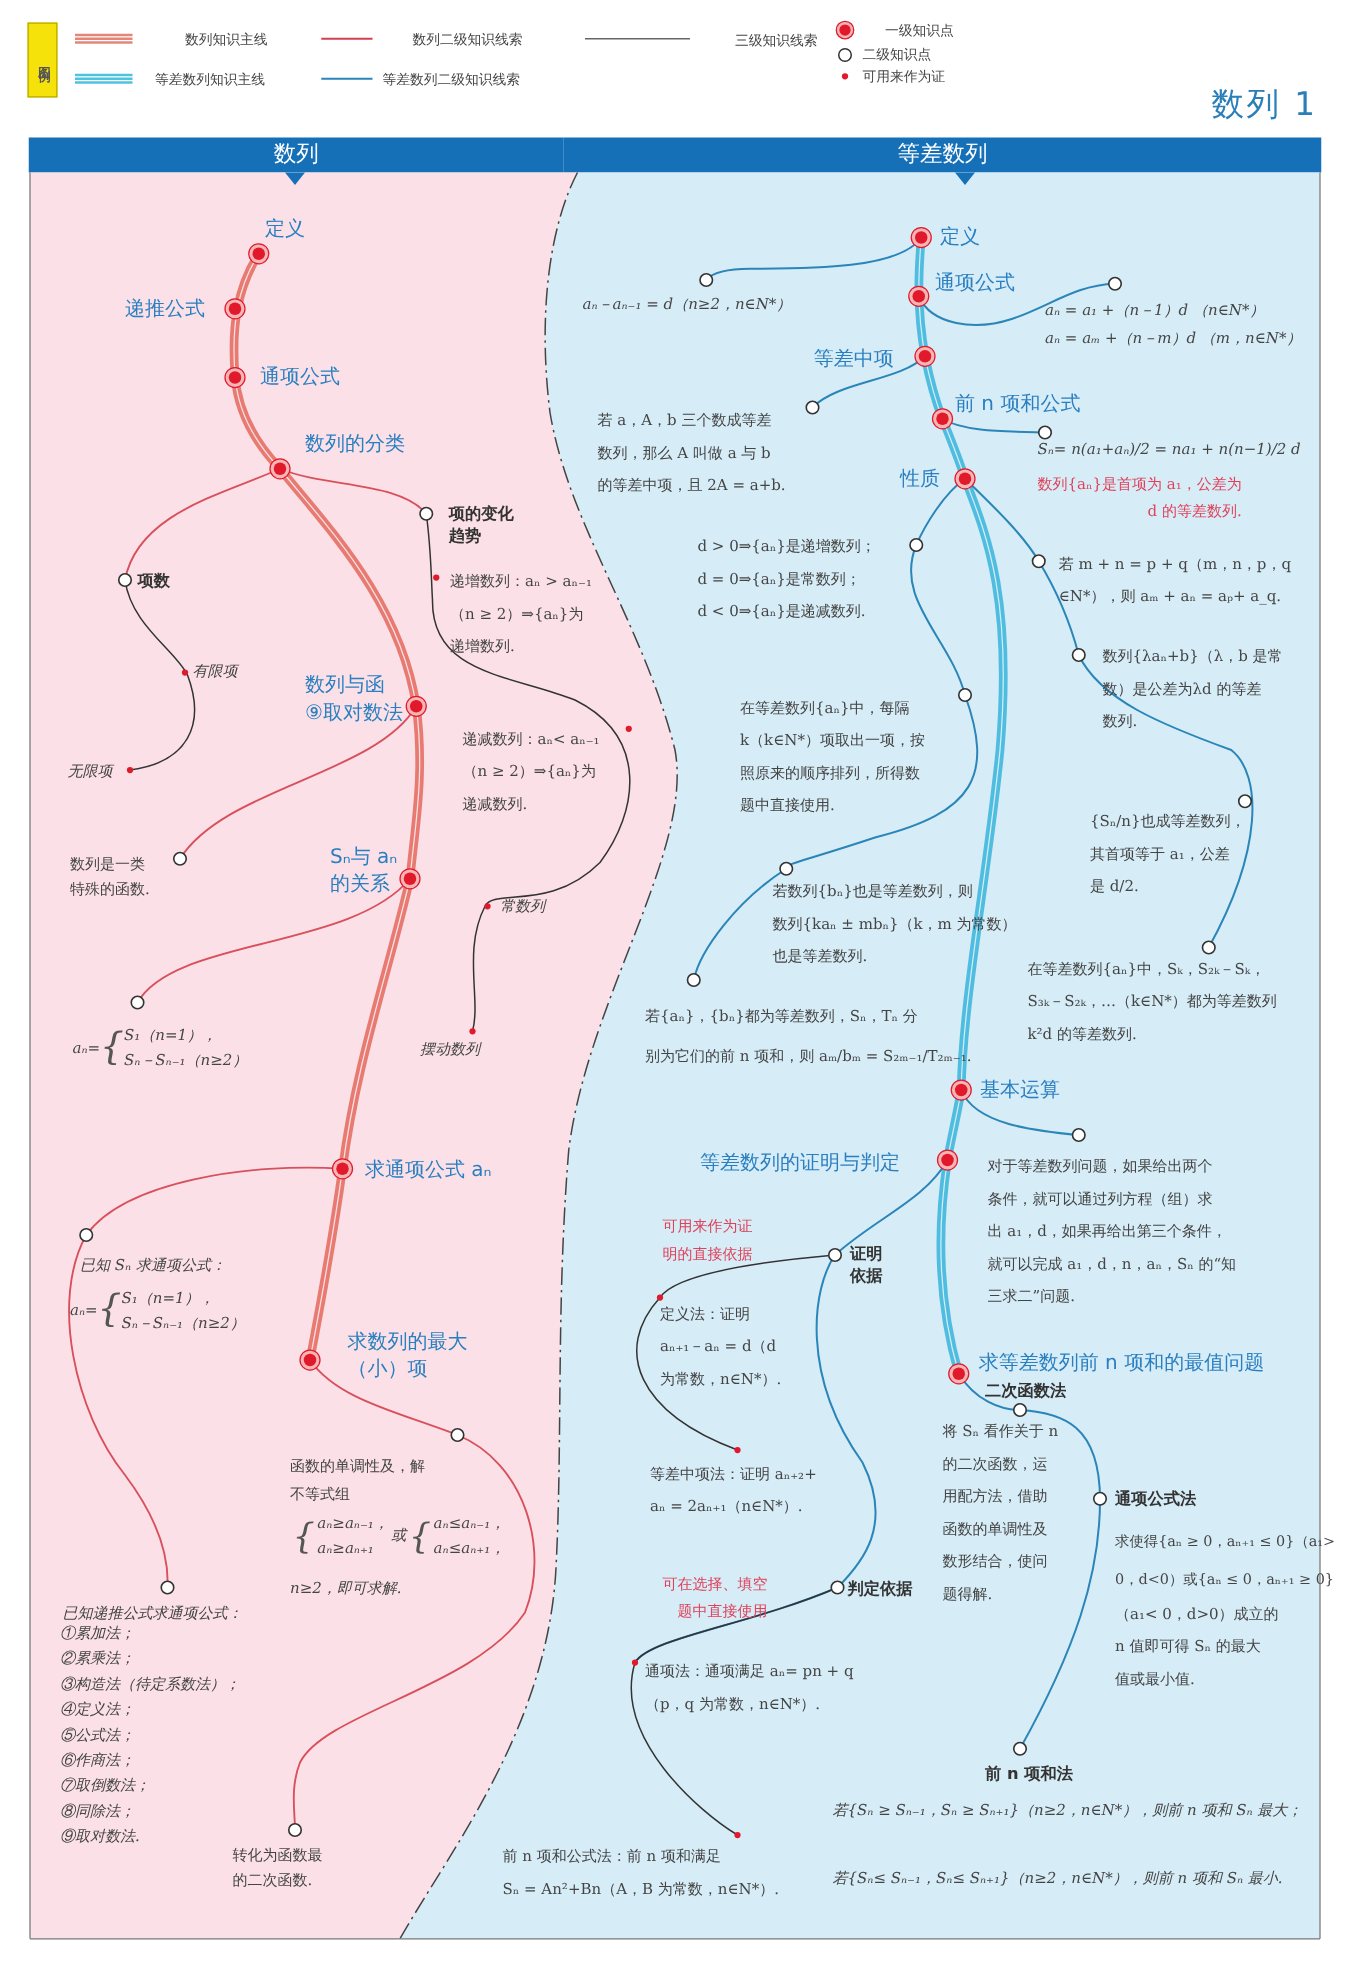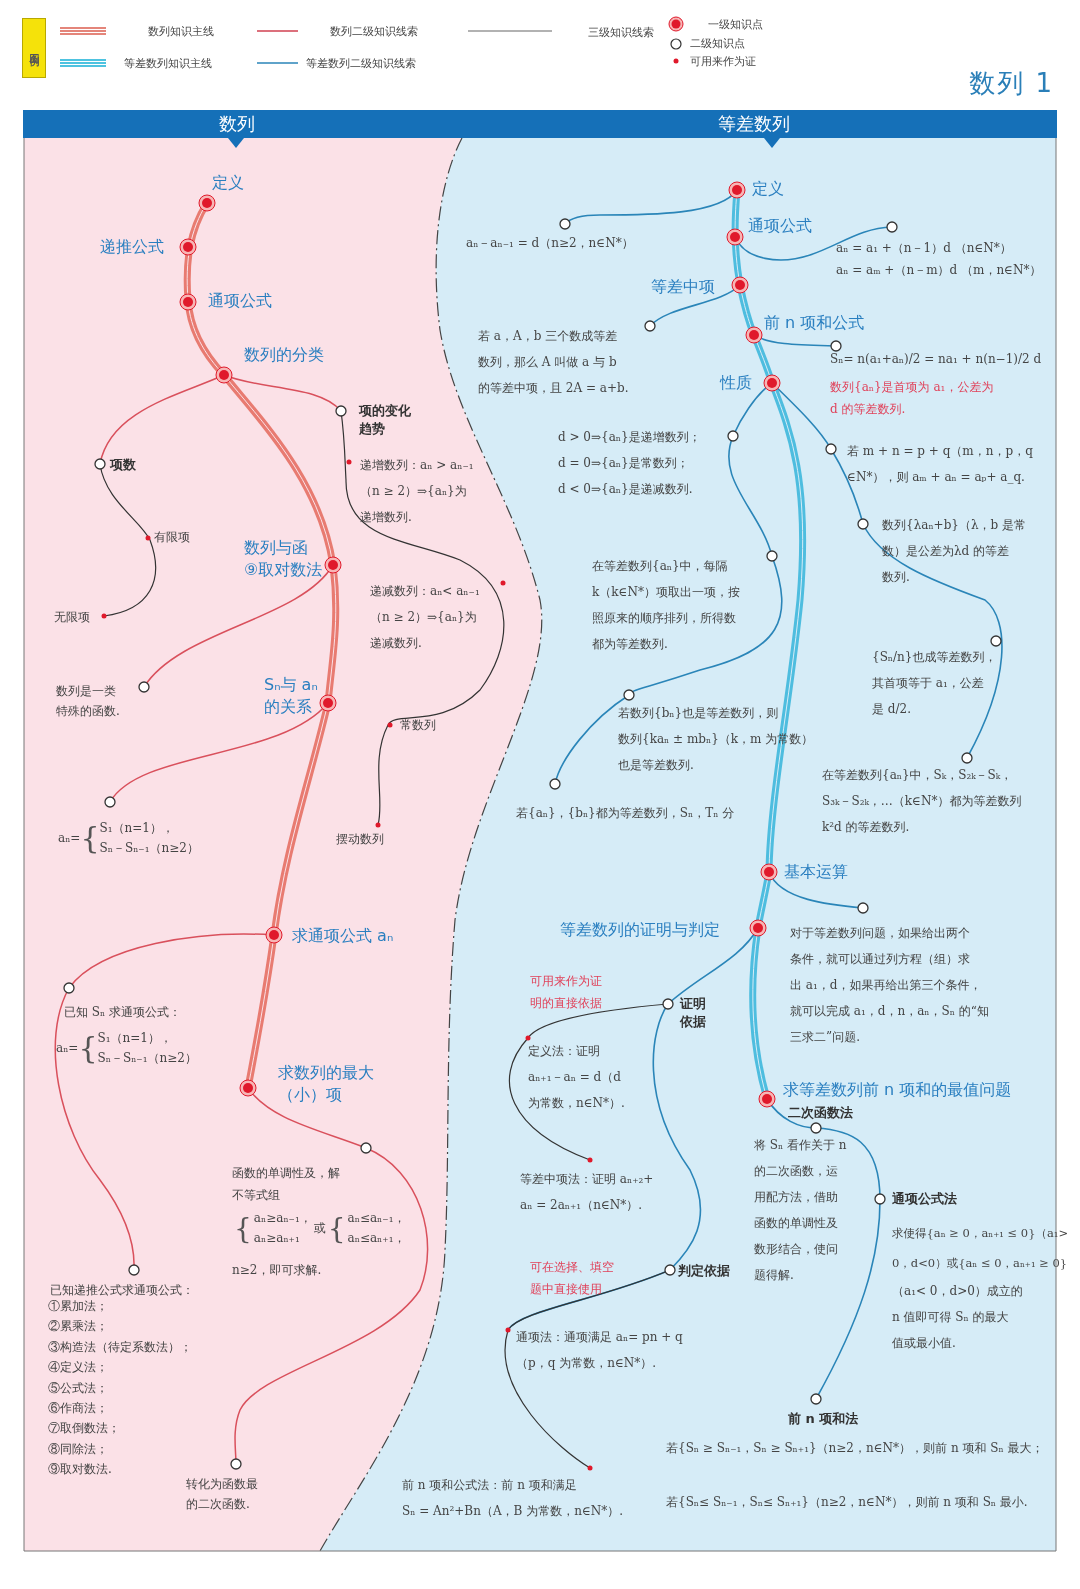--- a/index.html
+++ b/index.html
@@ -12,22 +12,22 @@
                 text-align:center; line-height:22px; letter-spacing:2px; }
   .legend-text { font-family:"DejaVu Sans", sans-serif; font-size:11px; color:#444; white-space:nowrap; }
   .page-title { right:26px; top:66px; font-family:"DejaVu Sans", sans-serif; font-size:26px;
                 color:#2a7fb8; letter-spacing:2px; }
   .banner { top:110px; height:28px; background:#1570b8; color:#fff;
             font-family:"DejaVu Sans", sans-serif; font-size:18px; line-height:28px; text-align:center; }
   .svgwrap { left:0; top:0; width:1080px; height:1589px; }
   .lvl1 { font-family:"DejaVu Sans", sans-serif; font-size:16px; color:#2a7fc0; white-space:nowrap; }
   .lvl2 { font-family:"DejaVu Sans", sans-serif; font-size:13px; font-weight:bold; color:#333; white-space:nowrap; }
   .note { font-size:12px; line-height:26px; color:#444; white-space:nowrap; }
-  .note-red { font-size:12px; line-height:22px; color:#e0425a; white-space:nowrap; }
-  .leaf { font-size:12px; color:#444; white-space:nowrap; }
+  .note-red { font-size:12px; line-height:22px; color:#e0425a; white-space:nowrap;text-align:right; }
+  .leaf { font-size:12px; color:#444; white-space:nowrap;font-style:italic; }
 </style>
 </head>
 <body>
 
 <div class="abs legend-tag">图例</div>
 
 <svg class="abs" style="left:58px;top:24px" width="50" height="46">
   <g>
       <line x1="2" y1="4" x2="48" y2="4" stroke="#e4857a" stroke-width="2"></line>
       <line x1="2" y1="7" x2="48" y2="7" stroke="#e4857a" stroke-width="2"></line>
@@ -355,39 +355,40 @@
 </div>
 <div class="abs" style="left:882px;top:512px">
   <div class="note">数列{λaₙ+b}（λ，b 是常</div>
   <div class="note">数）是公差为λd 的等差</div>
   <div class="note">数列.</div>
 </div>
 <div class="abs" style="left:592px;top:553px">
   <div class="note">在等差数列{aₙ}中，每隔</div>
   <div class="note">k（k∈N*）项取出一项，按</div>
   <div class="note">照原来的顺序排列，所得数</div>
-  <div class="note">都为等差数列.</div>
+  <div class="note">题中直接使用.</div>
 </div>
 <div class="abs" style="left:872px;top:644px">
   <div class="note">{Sₙ/n}也成等差数列，</div>
   <div class="note">其首项等于 a₁，公差</div>
   <div class="note">是 d/2.</div>
 </div>
 <div class="abs" style="left:618px;top:700px">
   <div class="note">若数列{bₙ}也是等差数列，则</div>
   <div class="note">数列{kaₙ ± mbₙ}（k，m 为常数）</div>
   <div class="note">也是等差数列.</div>
 </div>
 <div class="abs" style="left:822px;top:762px">
   <div class="note">在等差数列{aₙ}中，Sₖ，S₂ₖ－Sₖ，</div>
   <div class="note">S₃ₖ－S₂ₖ，…（k∈N*）都为等差数列</div>
   <div class="note">k²d 的等差数列.</div>
 </div>
 <div class="abs" style="left:516px;top:797px">
   <div class="note" style="line-height:32px">若{aₙ}，{bₙ}都为等差数列，Sₙ，Tₙ 分</div>
+  <div class="note" style="line-height:32px">别为它们的前 n 项和，则 aₘ/bₘ = S₂ₘ₋₁/T₂ₘ₋₁.</div>
 </div>
 <div class="abs" style="left:790px;top:920px">
   <div class="note">对于等差数列问题，如果给出两个</div>
   <div class="note">条件，就可以通过列方程（组）求</div>
   <div class="note">出 a₁，d，如果再给出第三个条件，</div>
   <div class="note">就可以完成 a₁，d，n，aₙ，Sₙ 的“知</div>
   <div class="note">三求二”问题.</div>
 </div>
 <div class="abs" style="left:530px;top:970px">
   <div class="note-red">可用来作为证</div>

